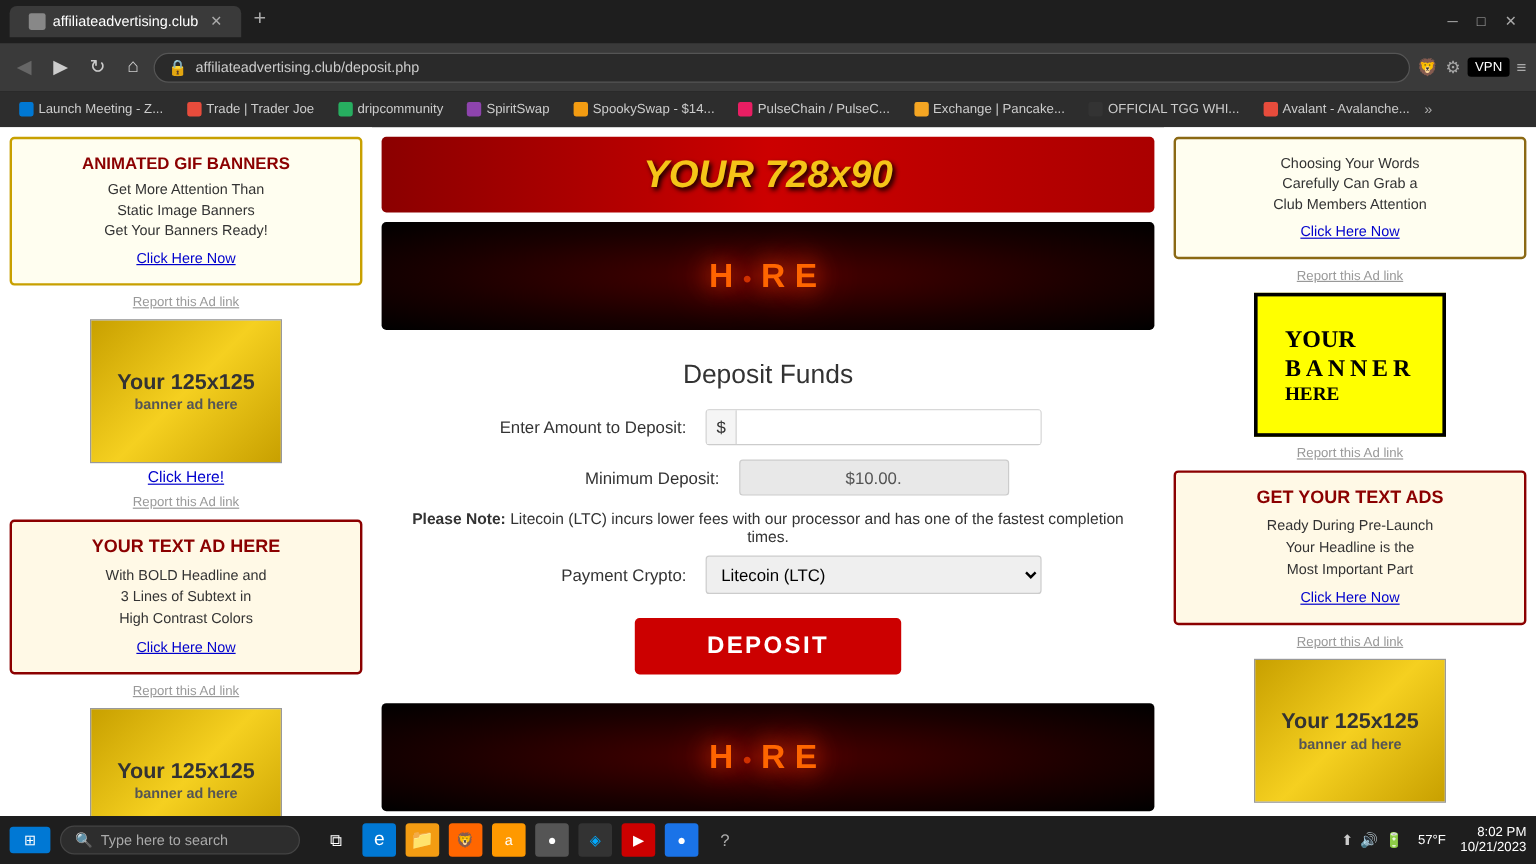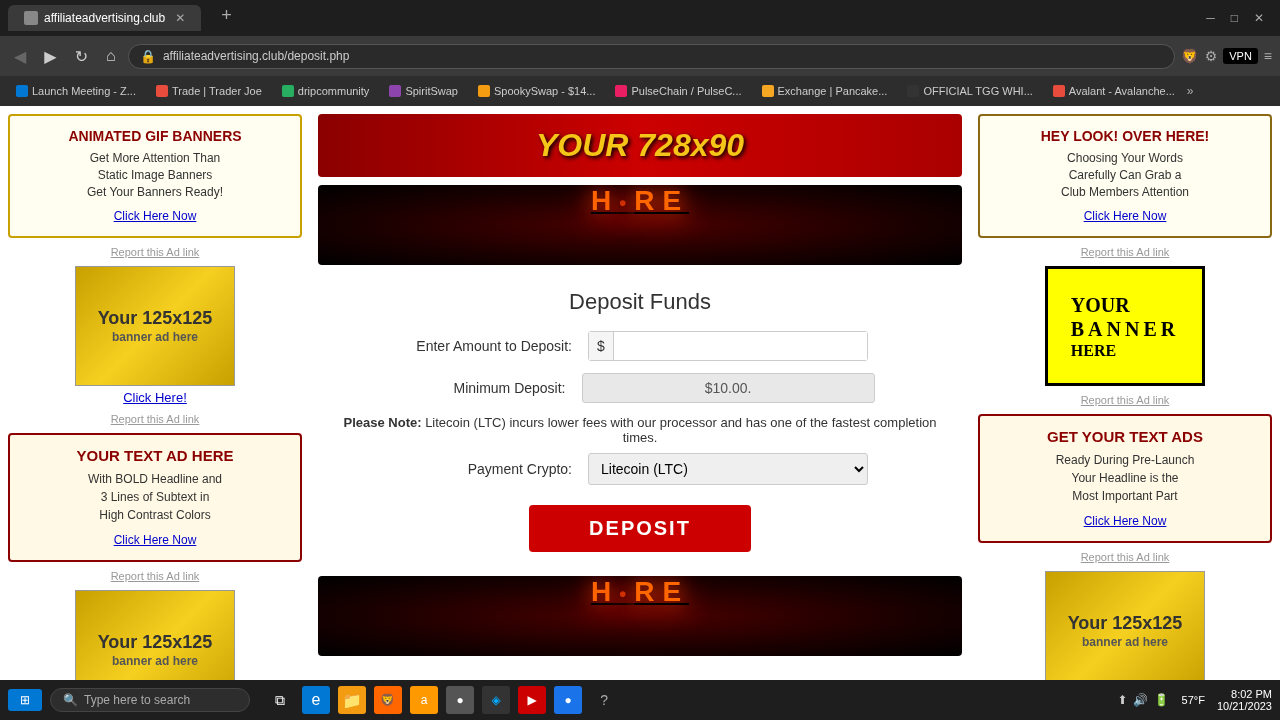--- a/index.html
+++ b/index.html
@@ -1,18 +1,18 @@
 <!DOCTYPE html>
 <html><head>
   <meta charset="utf-8">
   <style>
     * { margin: 0; padding: 0; box-sizing: border-box; }
     body { font-family: Arial, sans-serif; background: #1a1a1a; width: 1280px; height: 720px; overflow: hidden; }
     .title-bar { display: flex; align-items: center; justify-content: space-between; background: #1e1e1e; padding: 4px 8px; height: 36px; }
-    .tab-bar { display: flex; align-items: flex-start; gap: 12px; }
+    .tab-bar { display: flex; align-items: flex-start; gap: 2px; }
     .tab-active { background: #3a3a3a; border-radius: 6px 6px 0 0; padding: 6px 16px; font-size: 12px; color: #fff; display: flex; align-items: center; gap: 6px; max-width: 200px; }
     .tab-favicon { width: 14px; height: 14px; background: #888; border-radius: 2px; }
     .tab-close { color: #aaa; font-size: 12px; cursor: pointer; margin-left: 4px; }
     .tab-new { color: #aaa; font-size: 18px; padding: 0 8px; cursor: pointer; }
     .win-controls { display: flex; gap: 4px; }
 
     .nav-bar { background: #3a3a3a; padding: 4px 8px; display: flex; align-items: center; gap: 6px; height: 40px; }
     .nav-btn { background: none; border: none; color: #ccc; font-size: 16px; cursor: pointer; padding: 4px 6px; }
     .nav-btn:disabled { color: #666; }
     .address-bar { flex: 1; background: #2a2a2a; border: 1px solid #555; border-radius: 20px; padding: 4px 12px; color: #ccc; font-size: 13px; display: flex; align-items: center; gap: 6px; }
@@ -49,32 +49,32 @@
     
     .banner-125 { width: 100%; display: flex; flex-direction: column; align-items: center; gap: 4px; }
     .banner-img-125 { width: 160px; height: 120px; background: linear-gradient(135deg, #c8a000, #f5d020, #c8a000); border: 1px solid #999; display: flex; flex-direction: column; align-items: center; justify-content: center; font-size: 13px; font-weight: bold; color: #333; text-align: center; line-height: 1.3; cursor: pointer; }
     .banner-click { color: #0000cc; font-size: 13px; font-weight: normal; cursor: pointer; text-decoration: underline; }
 
     
     .main-banner-728 { width: 100%; height: 63px; background: linear-gradient(to right, #8b0000, #c00, #a00); border-radius: 4px; display: flex; align-items: center; justify-content: center; overflow: hidden; position: relative; }
     .main-banner-728 .banner-text { color: #f5c518; font-size: 32px; font-weight: bold; font-style: italic; text-shadow: 2px 2px 4px #000; }
 
     
-    .here-banner { width: 100%; height: 80px; background: radial-gradient(ellipse at center, #4a0000 0%, #1a0000 60%, #000 100%); border-radius: 4px; display: flex; justify-content: center; position: relative; overflow: hidden; text-decoration: underline; }
+    .here-banner { width: 100%; height: 90px; background: radial-gradient(ellipse at center, #4a0000 0%, #1a0000 60%, #000 100%); border-radius: 4px; display: flex; align-items: center; justify-content: center; position: relative; overflow: hidden; }
     .here-text { color: #ff6600; font-size: 28px; font-weight: bold; text-shadow: 0 0 20px #ff4400, 0 0 40px #ff2200; letter-spacing: 8px; }
 
     
     .deposit-section { background: #fff; padding: 16px; text-align: center; }
     .deposit-title { font-size: 22px; font-weight: normal; color: #333; margin-bottom: 16px; }
     .form-row { display: flex; align-items: center; justify-content: center; gap: 16px; margin-bottom: 12px; }
     .form-label { color: #333; font-size: 14px; text-align: right; width: 160px; }
     .form-input-wrap { display: flex; align-items: center; border: 1px solid #ccc; border-radius: 3px; width: 280px; }
     .dollar-sign { padding: 6px 8px; color: #333; font-size: 14px; background: #f5f5f5; border-right: 1px solid #ccc; }
     .amount-input { border: none; outline: none; padding: 6px 8px; font-size: 14px; width: 100%; }
-    .min-deposit-display { background: #e8e8e8; border: 1px solid #ccc; border-radius: 3px; padding: 6px 12px; color: #555; font-size: 14px; width: 293px; text-align: center; }
+    .min-deposit-display { background: #e8e8e8; border: 1px solid #ccc; border-radius: 3px; padding: 6px 12px; color: #555; font-size: 14px; width: 225px; text-align: center; }
     .note-text { font-size: 13px; color: #333; max-width: 600px; margin: 8px auto; text-align: center; }
     .note-bold { font-weight: bold; color: #333; }
     .payment-select { width: 280px; padding: 6px 8px; border: 1px solid #ccc; border-radius: 3px; font-size: 14px; }
     .deposit-btn { background: #c00; color: #fff; font-size: 20px; font-weight: bold; border: none; border-radius: 4px; padding: 12px 60px; cursor: pointer; letter-spacing: 2px; margin-top: 8px; }
 
     
     .ad-box-right-cream { background: #fffef0; border: 2px solid #8b6914; border-radius: 4px; padding: 12px; text-align: center; }
     .ad-box-right-cream .ad-title { color: #8b0000; font-weight: bold; font-size: 14px; margin-bottom: 6px; }
     .ad-box-right-cream .ad-body { color: #333; font-size: 12px; line-height: 1.4; }
     .ad-box-right-cream .ad-link { color: #0000cc; font-size: 12px; cursor: pointer; text-decoration: underline; }
@@ -267,21 +267,20 @@
       </div>
 
       <div class="here-banner">
         <span class="here-text">H<span style="color:#cc3300;font-size:20px;">•</span>RE</span>
       </div>
     </div>
 
     <div class="sidebar-right">
 
       <div class="ad-box-right-cream">
-        <div class="ad-title">HEY LOOK! OVER HERE!</div>
         <div class="ad-body">
           <span>Choosing Your Words</span><br>
           <span>Carefully Can Grab a</span><br>
           <span>Club Members Attention</span>
         </div>
         <div style="margin-top:6px;">
           <span class="ad-link">Click Here Now</span>
         </div>
       </div>
 

